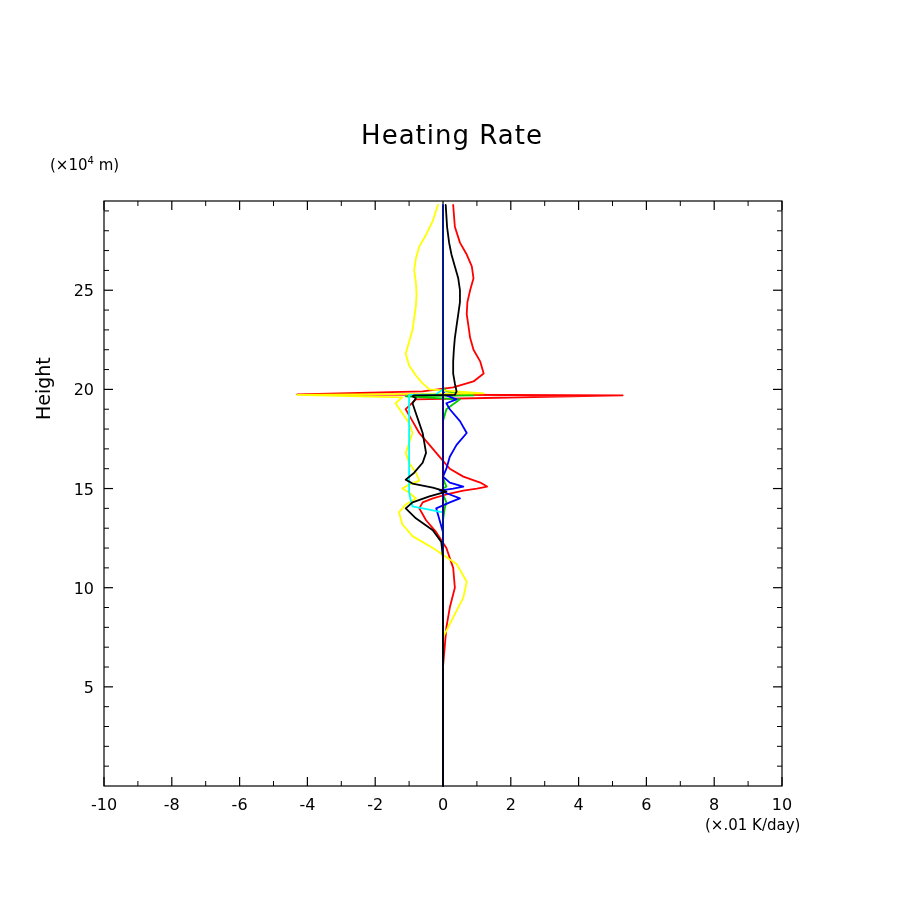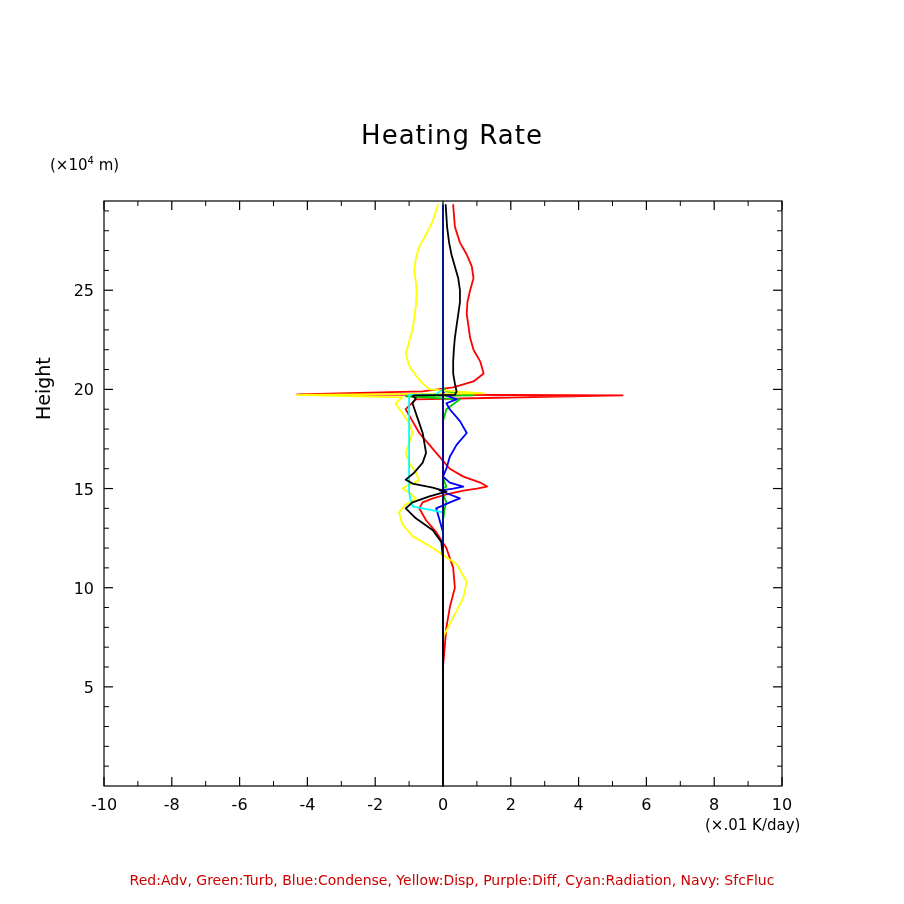--- a/index.html
+++ b/index.html
@@ -60,21 +60,20 @@
 <div id="figure">
 
   <div class="title">Heating Rate</div>
 
   <div class="yunit">(×10<sup>4</sup> m)</div>
 
   <div class="ylabel">Height</div>
 
   <div class="xunit">(×.01 K/day)</div>
 
-  <div class="legend">Red:Adv, Green:Turb, Blue:Condense, Yellow:Disp, Purple:Diff, Cyan:Radiation, Navy: SfcFluc</div>
 
   <svg id="plot" width="904" height="904">
       <rect x="104" y="201" width="678" height="585" fill="none" stroke="#000" stroke-width="1.2"></rect>
       <line x1="104" y1="786" x2="104" y2="777" stroke="#000" stroke-width="1.2"></line>
       <line x1="104" y1="201" x2="104" y2="210" stroke="#000" stroke-width="1.2"></line>
       <text x="104" y="810" text-anchor="middle" font-size="16" fill="#000">-10</text>
       <line x1="171.8" y1="786" x2="171.8" y2="777" stroke="#000" stroke-width="1.2"></line>
       <line x1="171.8" y1="201" x2="171.8" y2="210" stroke="#000" stroke-width="1.2"></line>
       <text x="171.8" y="810" text-anchor="middle" font-size="16" fill="#000">-8</text>
       <line x1="239.6" y1="786" x2="239.6" y2="777" stroke="#000" stroke-width="1.2"></line>

